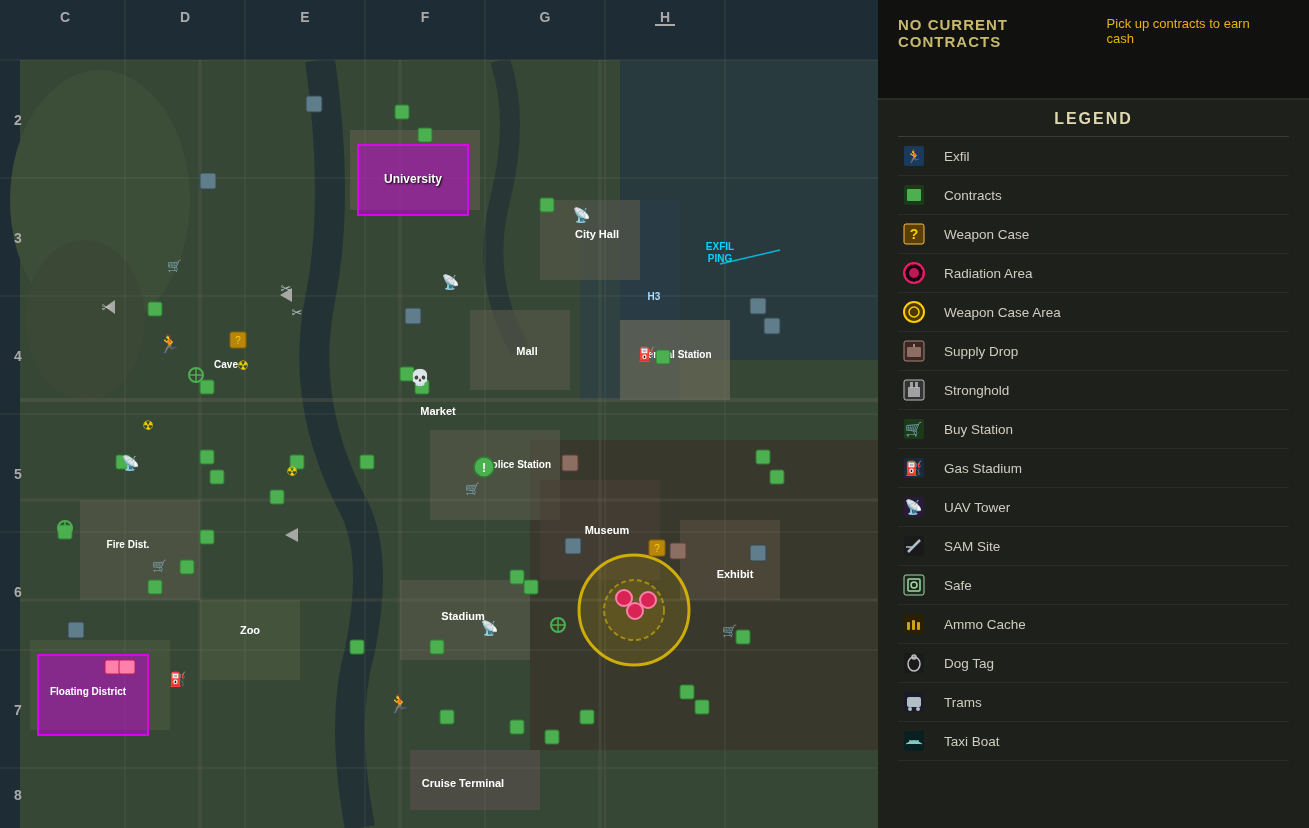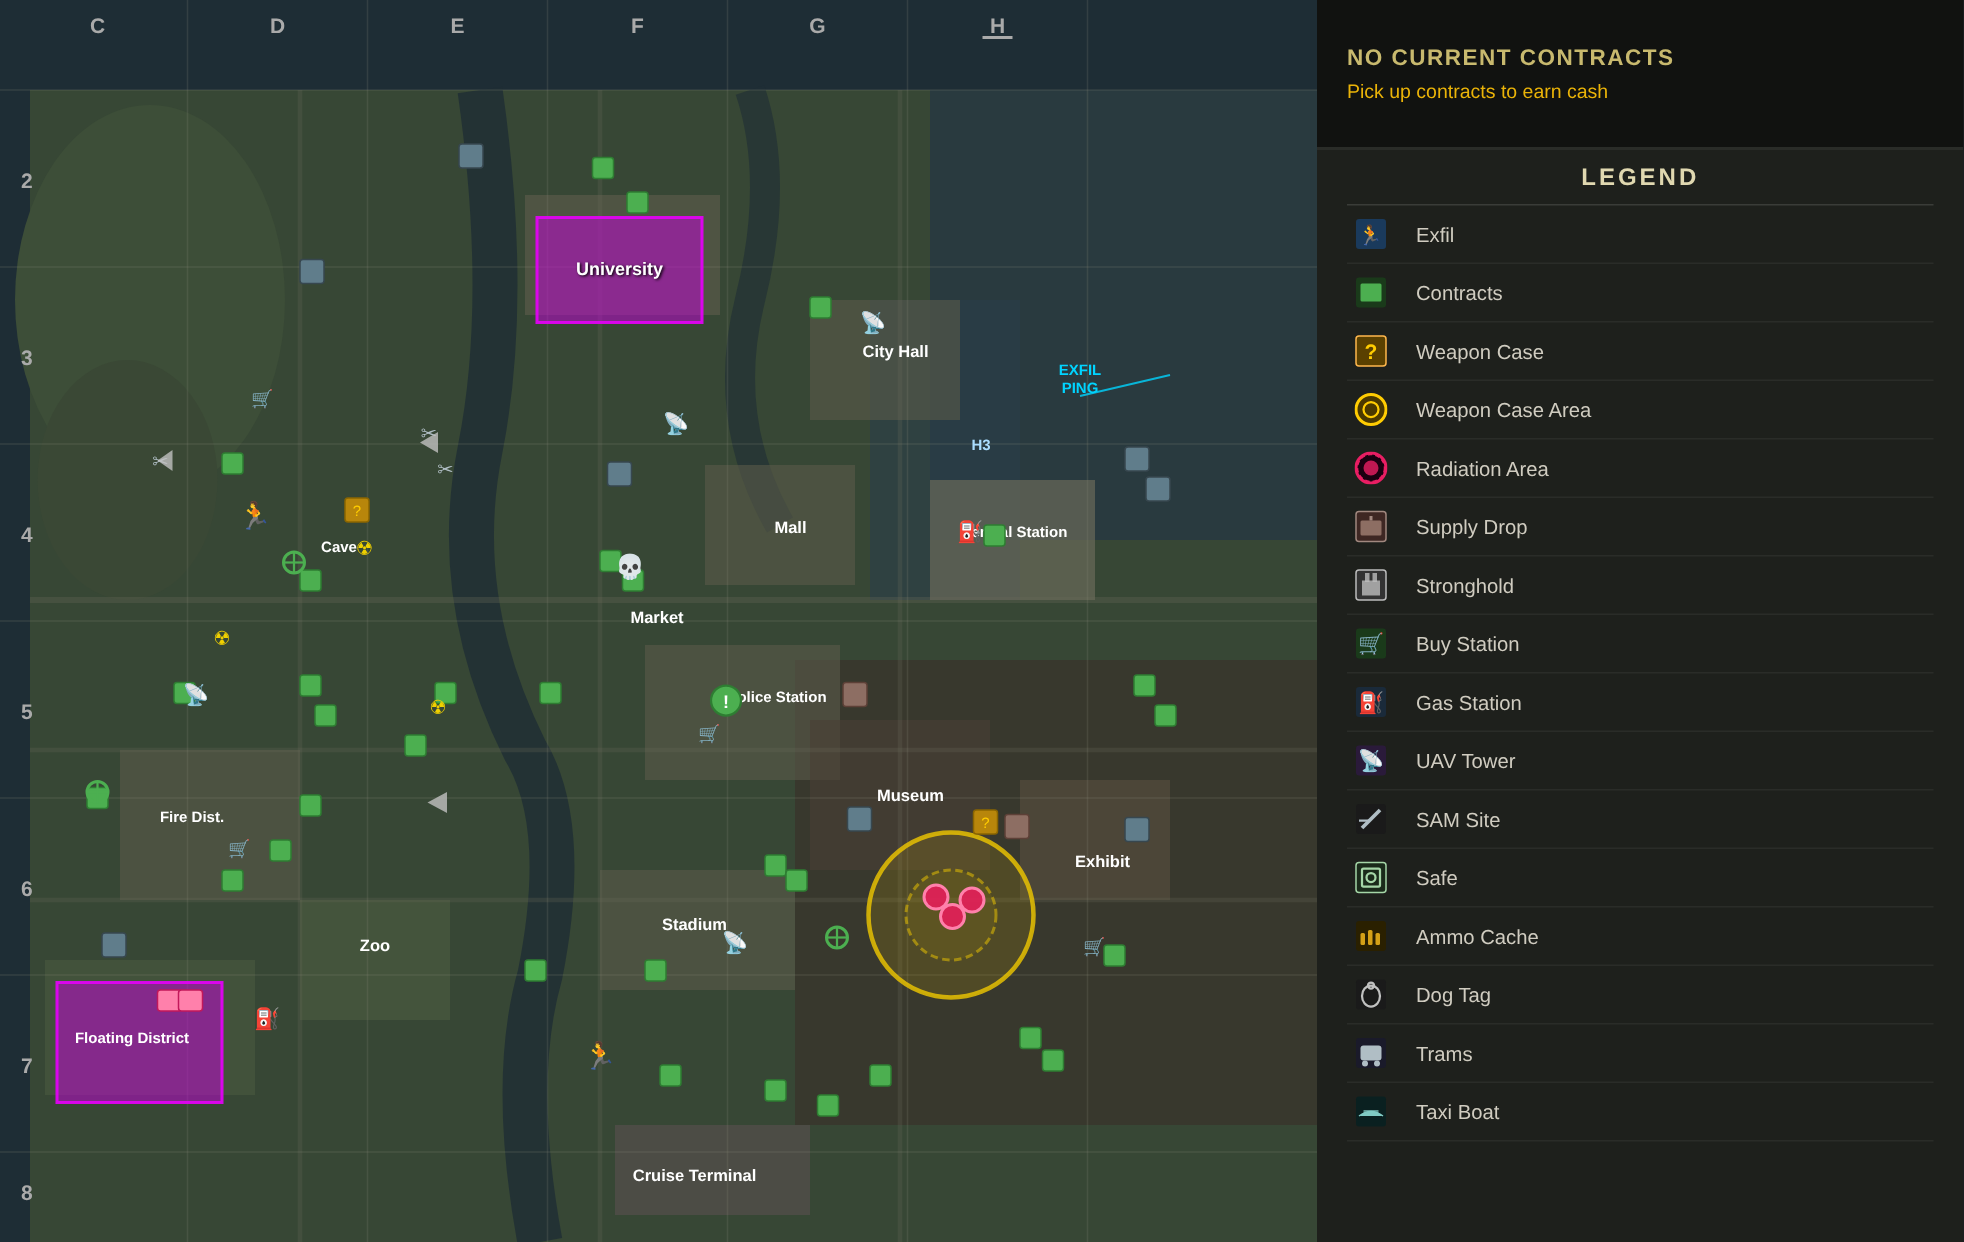--- a/index.html
+++ b/index.html
@@ -38,21 +38,20 @@
       flex-direction: column;
     }
 
     
     #contracts-section {
       background: #111210;
       padding: 16px 36px 16px 20px;
       border-bottom: 2px solid #2a2c28;
       min-height: 100px;
       display: flex;
-      flex-direction: column;
       justify-content: center;
     }
 
     #contracts-title {
       color: #c8b96e;
       font-size: 15px;
       font-weight: bold;
       letter-spacing: 1px;
       text-transform: uppercase;
       margin-bottom: 6px;
@@ -378,35 +377,35 @@
             <svg width="22" height="22" viewBox="0 0 22 22">
               <rect x="1" y="1" width="20" height="20" fill="#5a4000" rx="2" stroke="#ffb74d" stroke-width="1"></rect>
               <text x="11" y="16" text-anchor="middle" fill="#ffcc00" font-size="14" font-family="Arial" font-weight="bold">?</text>
             </svg>
           </div>
           <span class="legend-label">Weapon Case</span>
         </div>
         <div class="legend-item">
           <div class="legend-icon">
             <svg width="22" height="22" viewBox="0 0 22 22">
-              <circle cx="11" cy="11" r="10" fill="#4a3800" stroke="#ffcc02" stroke-width="2"></circle>
-              <circle cx="11" cy="11" r="5" fill="none" stroke="#ffcc02" stroke-width="1.5"></circle>
-            </svg>
-          </div>
-          <span class="legend-label">Weapon Case Area</span>
-        </div>
-        <div class="legend-item">
-          <div class="legend-icon">
-            <svg width="22" height="22" viewBox="0 0 22 22">
               <circle cx="11" cy="11" r="10" fill="#1a0010" stroke="#e91e63" stroke-width="2"></circle>
               <circle cx="11" cy="11" r="5" fill="#e91e63" opacity="0.8"></circle>
               <circle cx="11" cy="11" r="9" fill="none" stroke="#e91e63" stroke-width="1" stroke-dasharray="3,2"></circle>
             </svg>
           </div>
           <span class="legend-label">Radiation Area</span>
+        </div>
+        <div class="legend-item">
+          <div class="legend-icon">
+            <svg width="22" height="22" viewBox="0 0 22 22">
+              <circle cx="11" cy="11" r="10" fill="#4a3800" stroke="#ffcc02" stroke-width="2"></circle>
+              <circle cx="11" cy="11" r="5" fill="none" stroke="#ffcc02" stroke-width="1.5"></circle>
+            </svg>
+          </div>
+          <span class="legend-label">Weapon Case Area</span>
         </div>
         <div class="legend-item">
           <div class="legend-icon">
             <svg width="22" height="22" viewBox="0 0 22 22">
               <rect x="1" y="1" width="20" height="20" fill="#3e2723" rx="2" stroke="#a1887f" stroke-width="1"></rect>
               <rect x="4" y="7" width="14" height="10" fill="#8d6e63" rx="1"></rect>
               <line x1="11" y1="4" x2="11" y2="7" stroke="#a1887f" stroke-width="2"></line>
             </svg>
           </div>
           <span class="legend-label">Supply Drop</span>
@@ -431,21 +430,21 @@
           </div>
           <span class="legend-label">Buy Station</span>
         </div>
         <div class="legend-item">
           <div class="legend-icon">
             <svg width="22" height="22" viewBox="0 0 22 22">
               <rect x="1" y="1" width="20" height="20" fill="#1a2a3a" rx="2"></rect>
               <text x="11" y="16" text-anchor="middle" fill="#90caf9" font-size="14" font-family="Arial">⛽</text>
             </svg>
           </div>
-          <span class="legend-label">Gas Station</span>
+          <span class="legend-label">Gas Stadium</span>
         </div>
         <div class="legend-item">
           <div class="legend-icon">
             <svg width="22" height="22" viewBox="0 0 22 22">
               <rect x="1" y="1" width="20" height="20" fill="#2a1a3a" rx="2"></rect>
               <text x="11" y="16" text-anchor="middle" fill="#ce93d8" font-size="14" font-family="Arial">📡</text>
             </svg>
           </div>
           <span class="legend-label">UAV Tower</span>
         </div>

